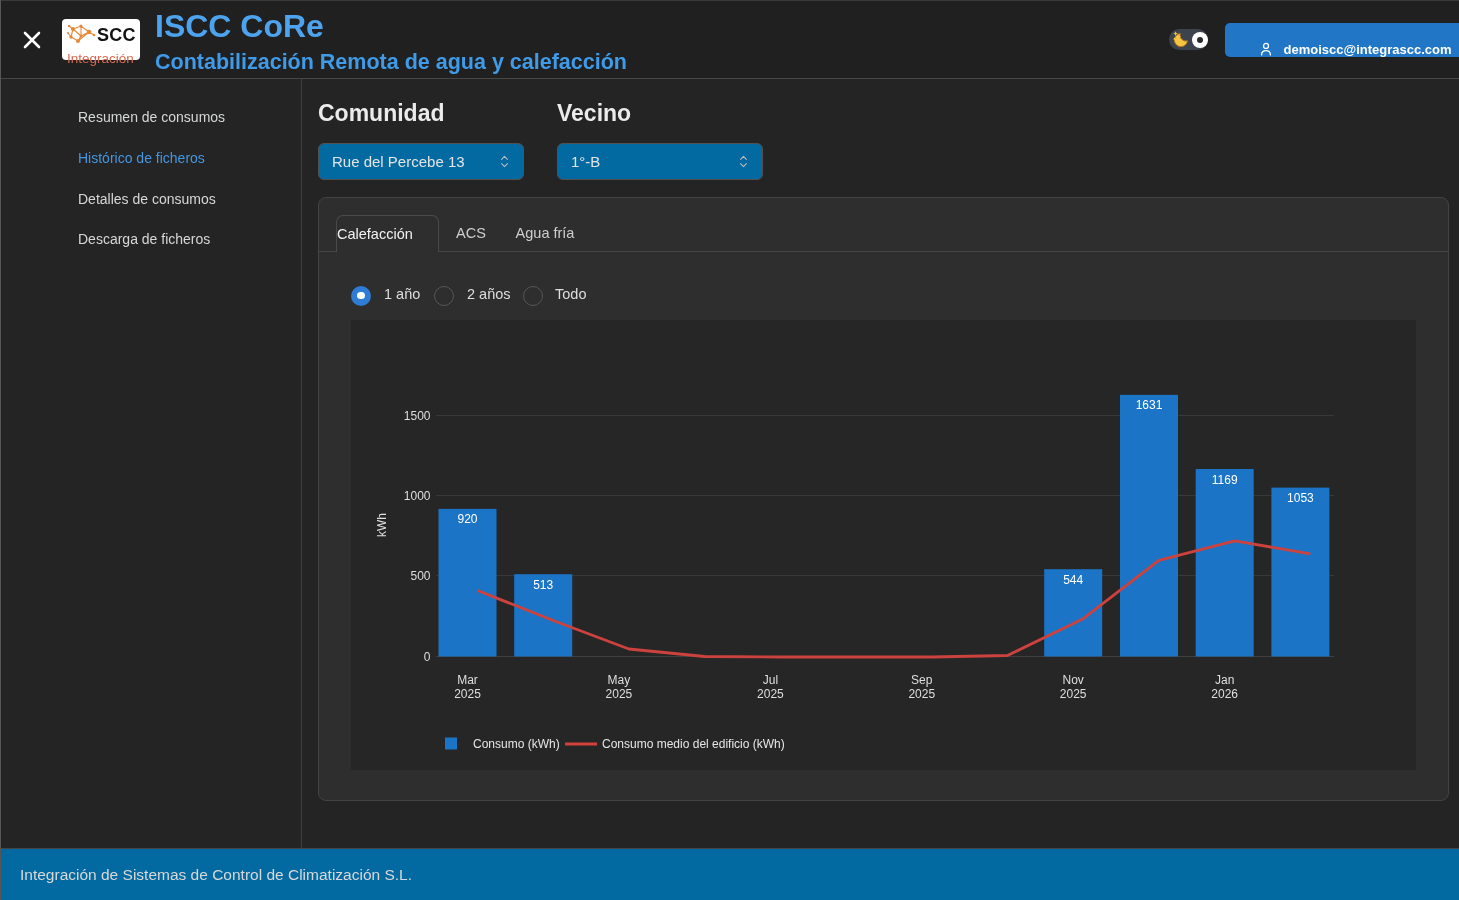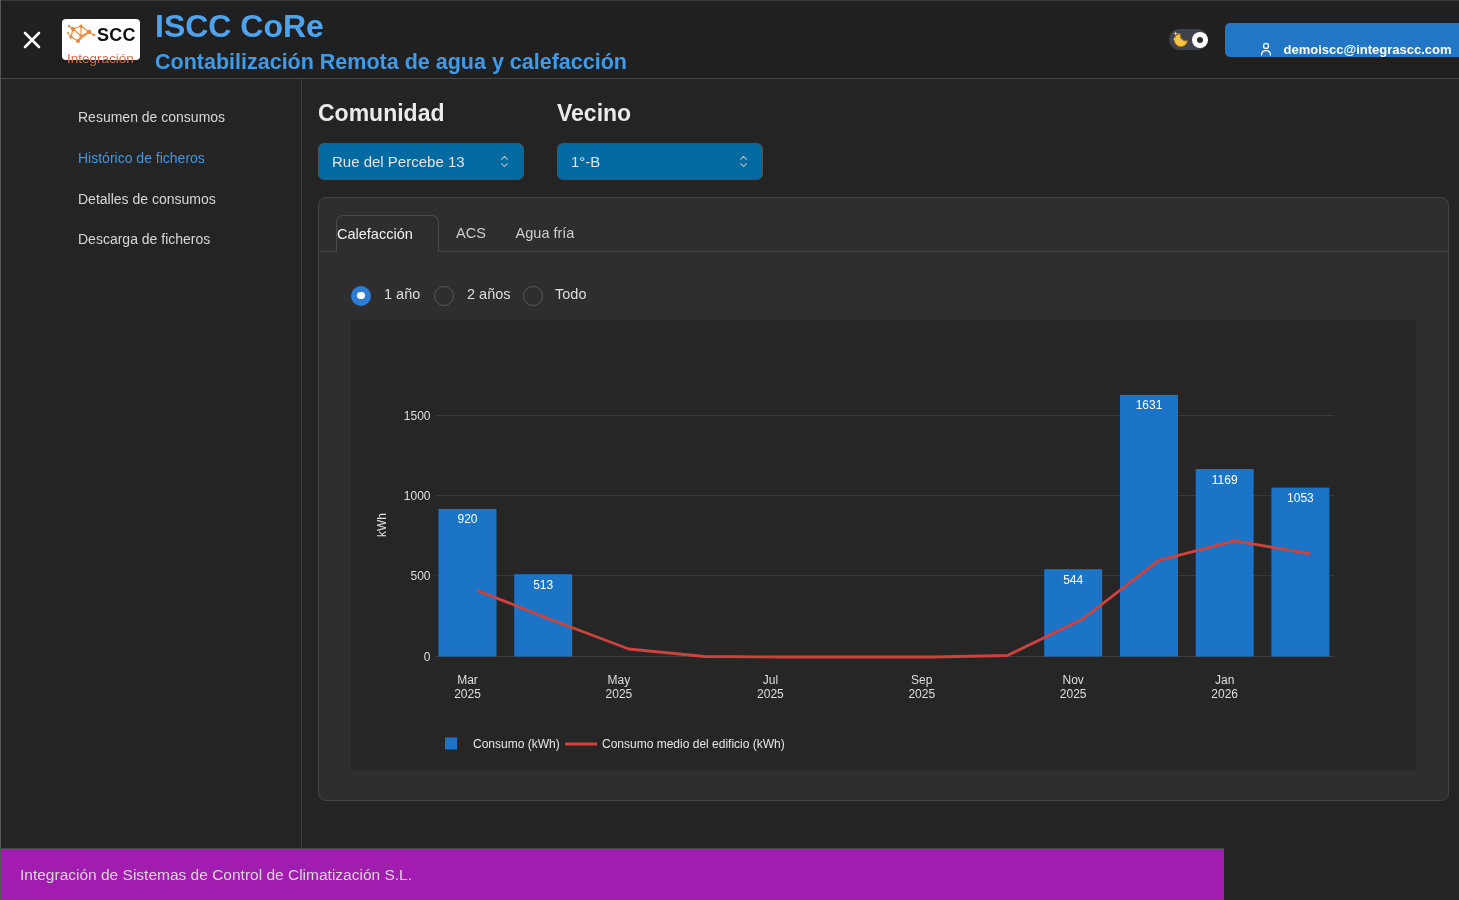--- a/index.html
+++ b/index.html
@@ -38,21 +38,21 @@
      border-radius:7px 7px 0 0; color:#f2f2f2; font-size:14.5px; text-align:left; line-height:36px; background:#2e2e2e; }
   .tab { top:215px; height:37px; color:#cdced0; font-size:14.5px; text-align:center; line-height:36px; }
 
   
   .radio { width:20px; height:20px; border-radius:50%; top:285.5px; }
   .rlabel { top:287px; font-size:14.5px; color:#dedede; line-height:15px; }
 
   #chartpanel { left:351px; top:320px; width:1065px; height:450px; background:#262626; }
 
   
-  #footer { left:0; top:848px; width:1224px; height:52px; background:#a21caf; border-top:1px solid #454545;
+  #footer { left:0; top:848px; width:1459px; height:52px; background:#0369a1; border-top:1px solid #454545;
      color:#d8d8d8; font-size:15.5px; line-height:51px; padding-left:20px; }
 </style>
 </head>
 <body>
 <div id="stage">
   <div class="abs" style="left:0;top:0;width:1px;height:900px;background:#565656;z-index:50"></div>
   <div class="abs" style="left:0;top:0;width:1459px;height:1px;background:#3a3a3a;z-index:49"></div>
   <div id="header" class="abs"></div>
   <svg id="xbtn" class="abs" viewBox="0 0 24 24">
       <path d="M5 5 L19 19 M19 5 L5 19" stroke="#fff" stroke-width="2.6" stroke-linecap="round"></path>

